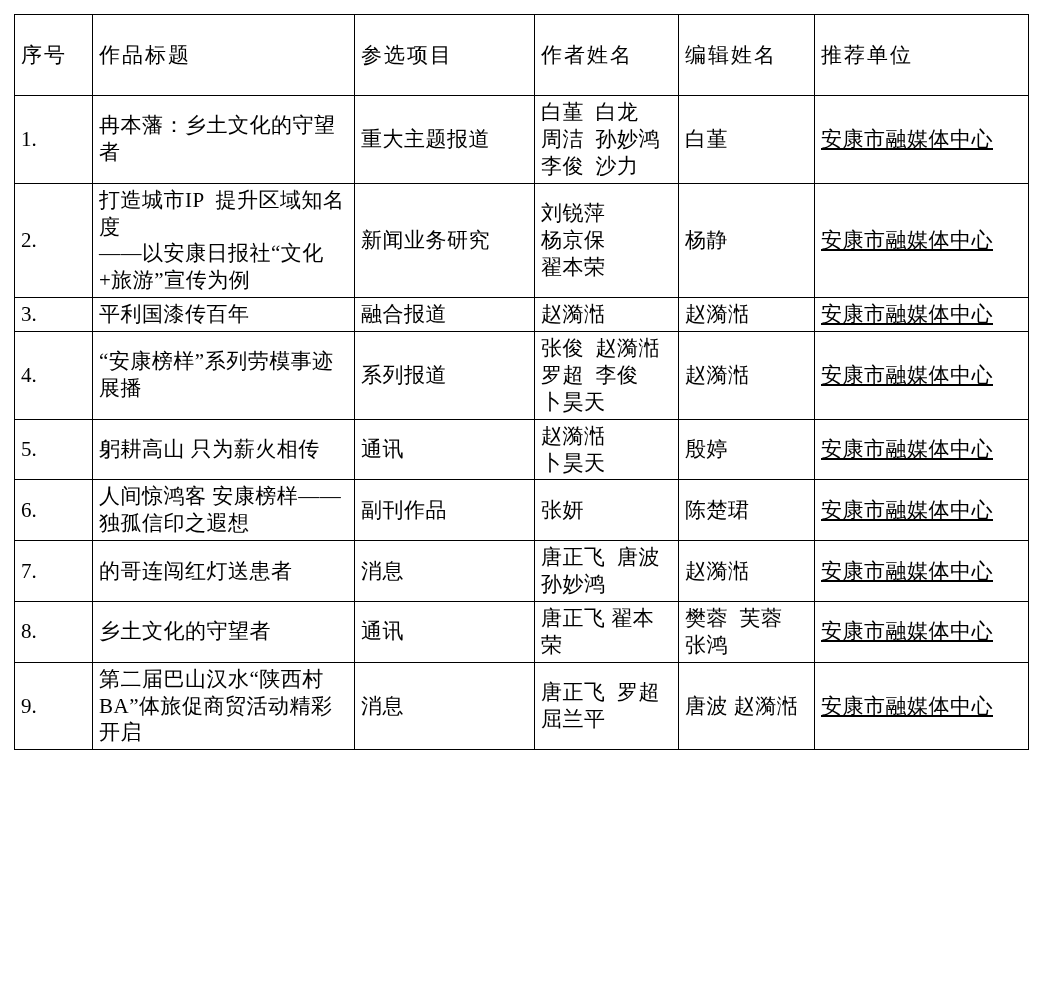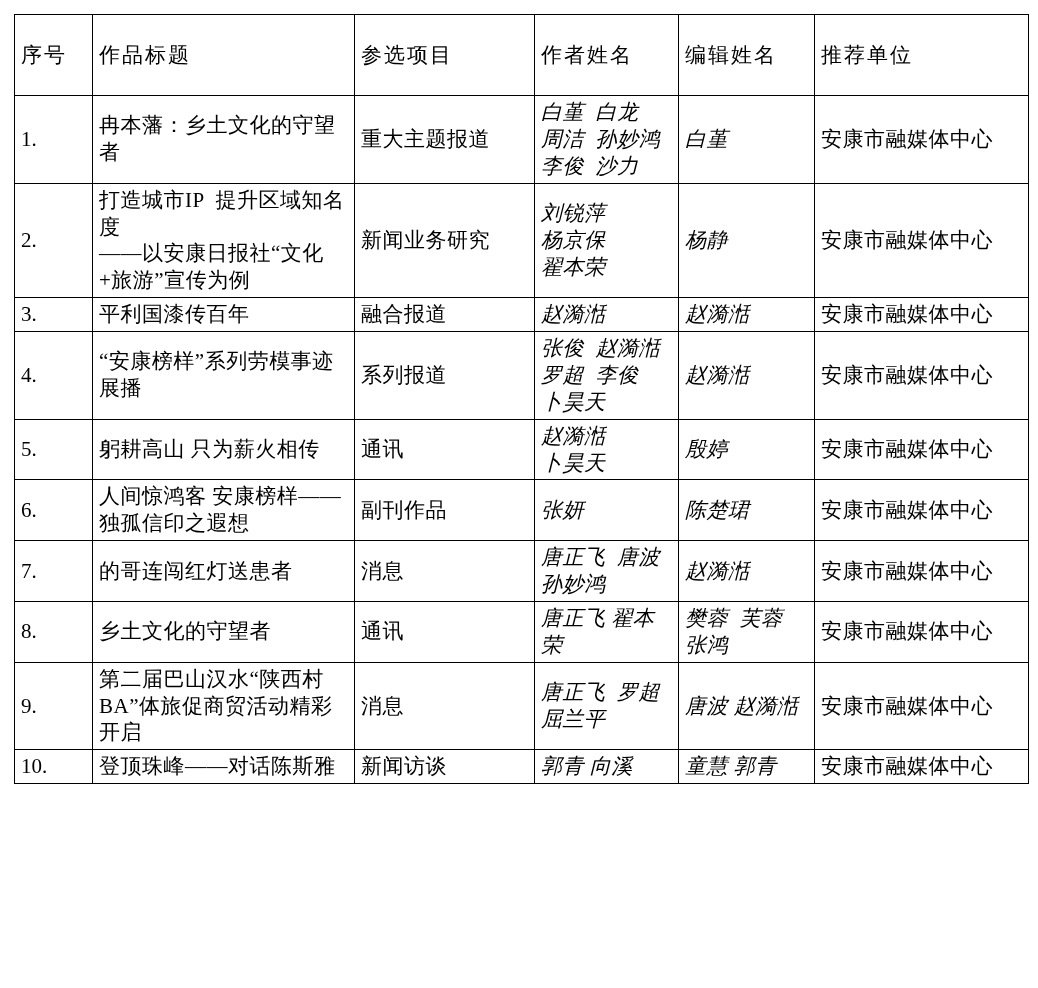--- a/index.html
+++ b/index.html
@@ -48,22 +48,22 @@
     letter-spacing: 2px;
   }
   tbody td {
     letter-spacing: 0.5px;
   }
   td.no-cell {
     font-family: "Liberation Serif", "DejaVu Serif", serif;
     letter-spacing: 0;
   }
   td.title-cell { line-height: 1.3; }
-  td.author-cell, td.editor-cell { line-height: 1.3; font-style: italic; }
-  td.unit-cell { white-space: nowrap; }
+  td.author-cell, td.editor-cell { line-height: 1.3; }
+  td.unit-cell { white-space: nowrap; text-decoration: underline; }
 </style>
 </head>
 <body>
 
 <div class="page">
   <table class="award-table">
     <colgroup>
       <col class="c-no">
         <col class="c-title">
         <col class="c-proj">
@@ -158,23 +158,15 @@
       </tr>
       <tr>
         <td class="no-cell">9.</td>
         <td class="title-cell">第二届巴山汉水“陕西村BA”体旅促商贸活动精彩开启</td>
         <td class="proj-cell">消息</td>
         <td class="author-cell" style="white-space: pre-wrap;">唐正飞  罗超
 屈兰平</td>
         <td class="editor-cell">唐波  赵漪湉</td>
         <td class="unit-cell">安康市融媒体中心</td>
       </tr>
-      <tr>
-        <td class="no-cell">10.</td>
-        <td class="title-cell">登顶珠峰——对话陈斯雅</td>
-        <td class="proj-cell">新闻访谈</td>
-        <td class="author-cell">郭青  向溪</td>
-        <td class="editor-cell">童慧  郭青</td>
-        <td class="unit-cell">安康市融媒体中心</td>
-      </tr>
     </tbody>
   </table>
 </div>
 
 </body></html>

